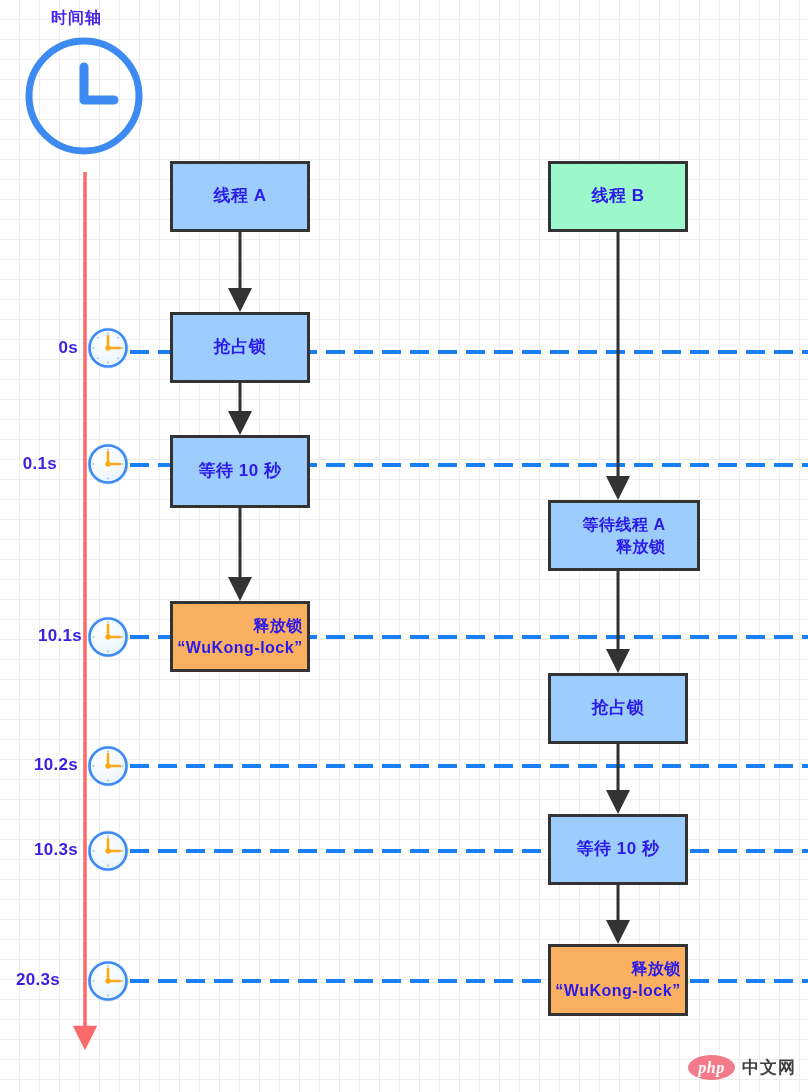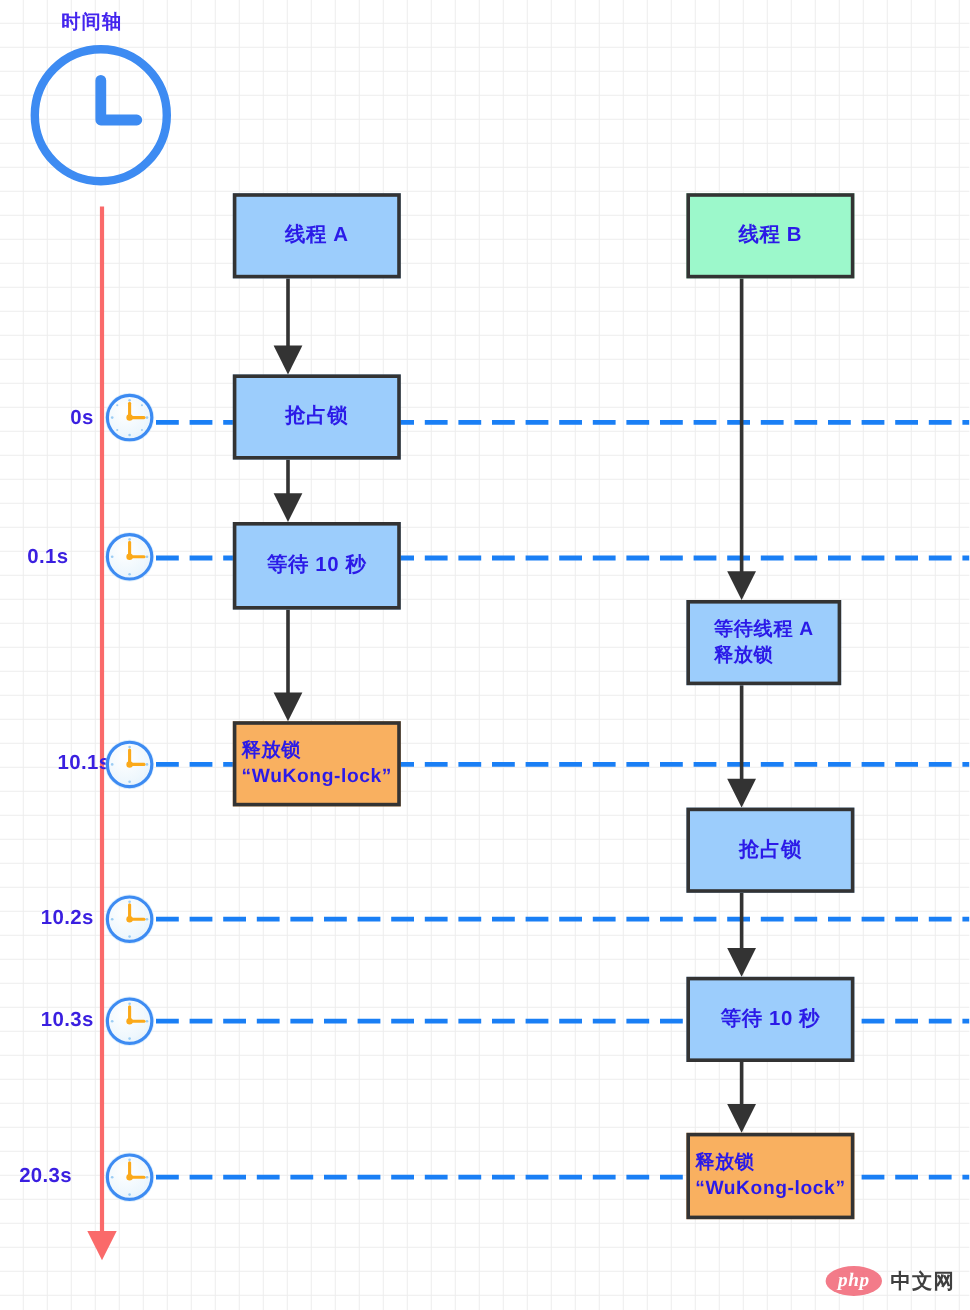--- a/index.html
+++ b/index.html
@@ -32,28 +32,27 @@
     height: 1092px;
   }
   
   .node {
     position: absolute;
     box-sizing: border-box;
     border: 3px solid #333333;
     display: flex;
     align-items: center;
     justify-content: center;
-    text-align: left;
+    text-align: right;
     color: #2b1ae8;
     font-size: 17px;
     font-weight: 700;
     line-height: 1.35;
     letter-spacing: 0.5px;
     z-index: 6;
-    margin-left: 24px;
   }
   .node.blue   { background: #9ccdfc; }
   .node.green  { background: #9cf8cb; }
   .node.orange { background: #f9b060; }
 
   
   .tick-label {
     position: absolute;
     color: #3a1fe0;
     font-size: 17px;
@@ -167,21 +166,21 @@
 
   <div class="axis-title" style="left:51px; top:8px;">时间轴</div>
 
   <svg class="big-clock" viewBox="0 0 118 118">
     <circle cx="59" cy="59" r="55" fill="none" stroke="#3d8bf2" stroke-width="7"></circle>
     <path d="M59 30 L59 63 L89 63" fill="none" stroke="#3d8bf2" stroke-width="9" stroke-linecap="round" stroke-linejoin="round"></path>
   </svg>
 
   <div class="tick-label" style="left:0; top:338px; width:78px;">0s</div>
   <div class="tick-label" style="left:0; top:454px; width:57px;">0.1s</div>
-  <div class="tick-label" style="left:0; top:626px; width:92px;">10.1s</div>
+  <div class="tick-label" style="left:0; top:626px; width:82px;">10.1s</div>
   <div class="tick-label" style="left:0; top:755px; width:78px;">10.2s</div>
   <div class="tick-label" style="left:0; top:840px; width:78px;">10.3s</div>
   <div class="tick-label" style="left:0; top:970px; width:60px;">20.3s</div>
 
   <svg class="clock" style="left:86px; top:326px;" viewBox="0 0 44 44">
     <circle cx="22" cy="22" r="20.5" fill="#bcdffb" opacity="0.55"></circle>
     <circle cx="22" cy="22" r="18.5" fill="url(#clockFace)" stroke="#3d8bf2" stroke-width="2.6"></circle>
     <g fill="#9ccdf4">
       <circle cx="22" cy="7.5" r="1.1"></circle>
         <circle cx="36.5" cy="22" r="1.1"></circle>
@@ -261,21 +260,21 @@
     <line x1="22" y1="22" x2="34" y2="22" stroke="#fba919" stroke-width="2.6" stroke-linecap="round"></line>
     <circle cx="22" cy="22" r="2.7" fill="#fba919"></circle>
   </svg>
 
   <div class="node blue" style="left:170px; top:161px; width:140px; height:71px;">线程 A</div>
   <div class="node blue" style="left:170px; top:312px; width:140px; height:71px;">抢占锁</div>
   <div class="node blue" style="left:170px; top:435px; width:140px; height:73px;">等待 10 秒</div>
   <div class="node orange" style="left:170px; top:601px; width:140px; height:71px; font-size:16px;">释放锁<br>“WuKong-lock”</div>
 
   <div class="node green" style="left:548px; top:161px; width:140px; height:71px;">线程 B</div>
-  <div class="node blue" style="left:548px; top:500px; width:129px; height:71px; font-size:16px;">等待线程 A<br>释放锁</div>
+  <div class="node blue" style="left:548px; top:500px; width:152px; height:71px; font-size:16px;">等待线程 A<br>释放锁</div>
   <div class="node blue" style="left:548px; top:673px; width:140px; height:71px;">抢占锁</div>
   <div class="node blue" style="left:548px; top:814px; width:140px; height:71px;">等待 10 秒</div>
   <div class="node orange" style="left:548px; top:944px; width:140px; height:72px; font-size:16px;">释放锁<br>“WuKong-lock”</div>
 
   <div class="watermark">
     <div class="wm-php">php</div>
     <div class="wm-text">中文网</div>
   </div>
 
 </div>

